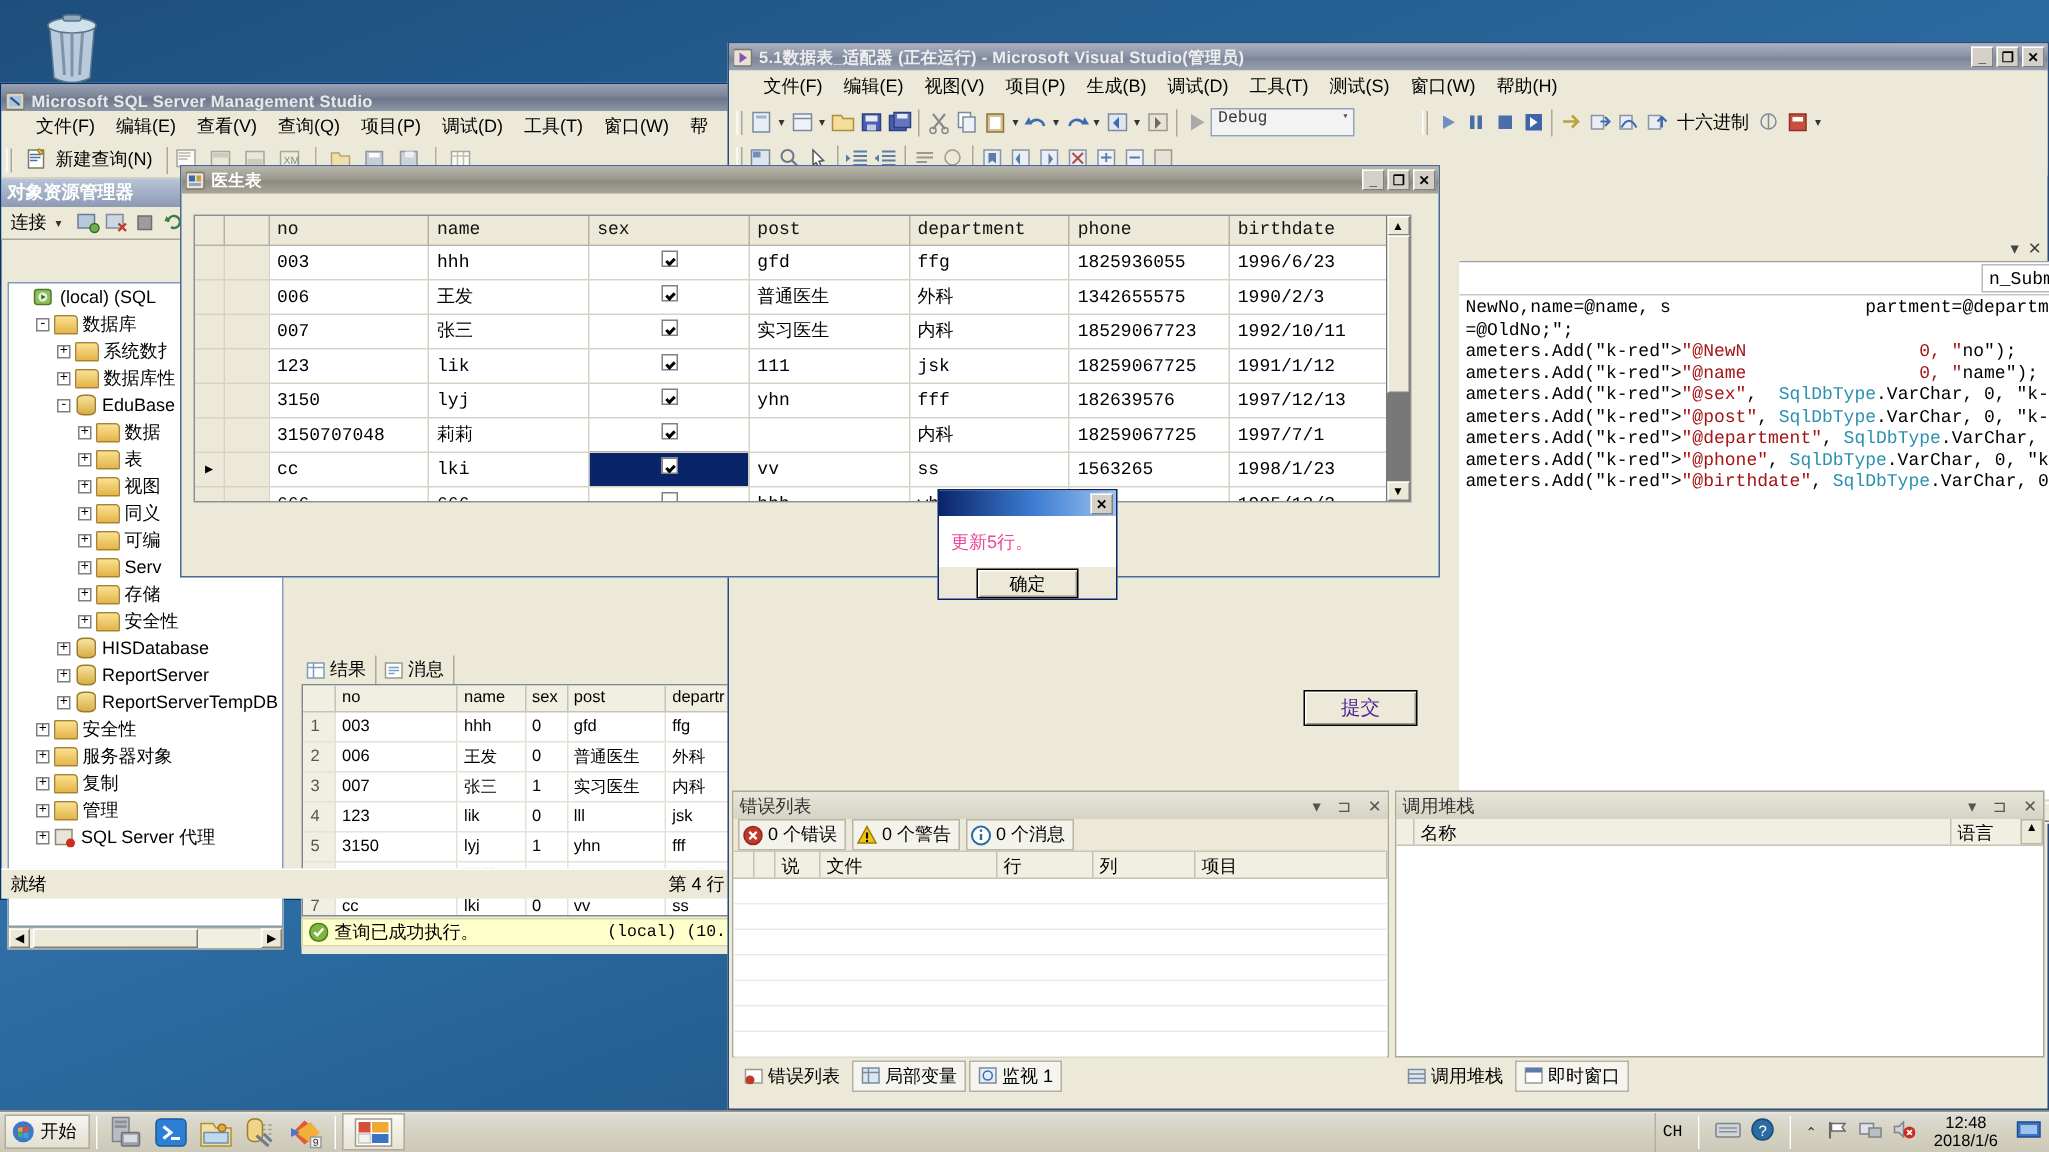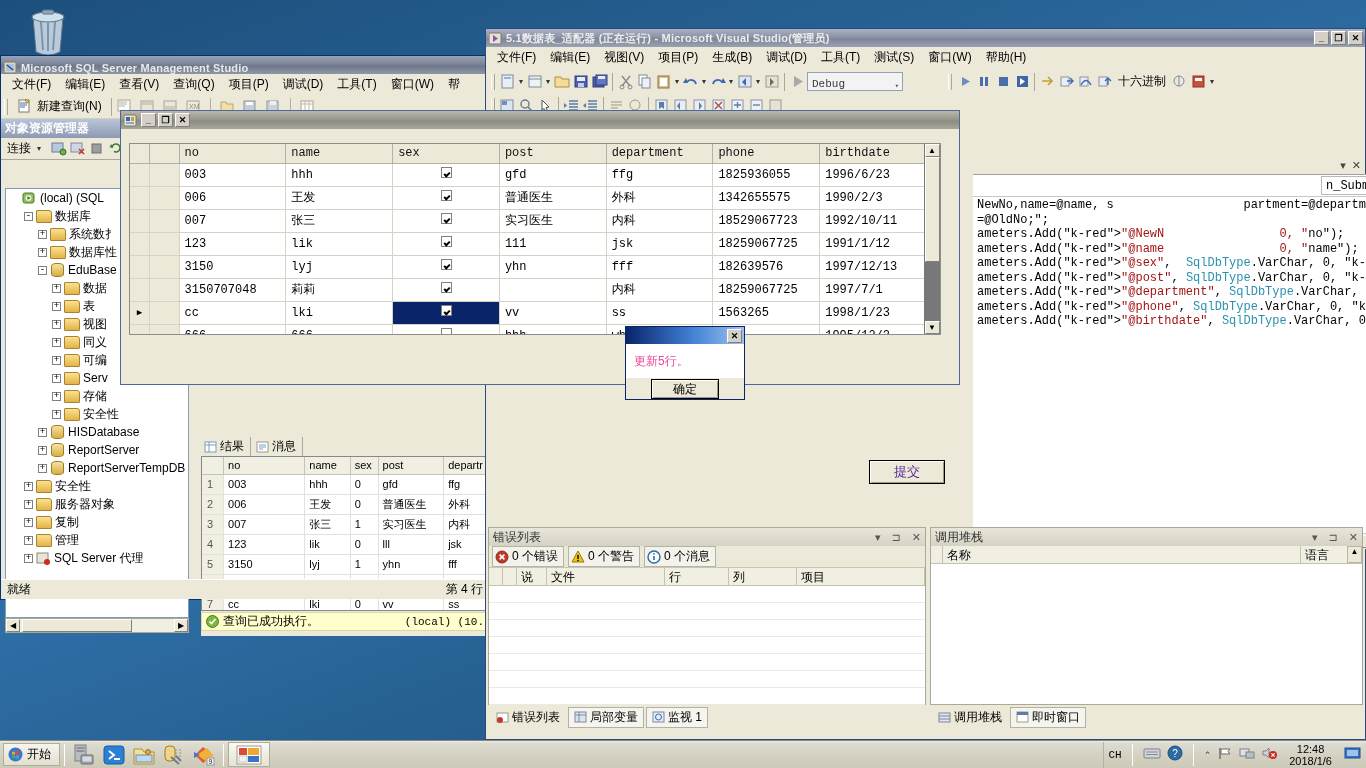--- a/index.html
+++ b/index.html
@@ -32,21 +32,21 @@
     font-family:"Liberation Sans", sans-serif;
   }
   .titlebar .tb-title { flex:1; white-space:nowrap; overflow:hidden; letter-spacing:.2px;}
   .tb-btns { display:flex; gap:2px; }
   .tb-btn {
     width:15px; height:14px; background:#d4d0c8; border:1px solid #808080;
     border-top-color:#fff; border-left-color:#fff;
     font-size:9px; line-height:12px; text-align:center; color:#000; font-weight:bold;
     font-family:"Liberation Sans", sans-serif;
   }
-  .menubar { display:flex; align-items:flex-start; height:21px; padding-left:4px; background:#ece9d8; }
+  .menubar { display:flex; align-items:flex-start; height:21px; padding-left:16px; background:#ece9d8; }
   .menubar span { padding:2px 7px; font-size:12px; color:#000; white-space:nowrap; }
 
   
   #ssms { left:0; top:55; }
   #ssms { left:0px; top:55px; width:490px; height:545px; border:1px solid #06316f; background:#ece9d8; }
   #ssms .titlebar {
     background:linear-gradient(to bottom,#9aa3b5 0%,#7c8598 45%,#6e7789 55%,#8e97a8 100%);
     color:#e8e8e8;
     align-items:flex-end;
   }
@@ -123,21 +123,21 @@
   #vs .titlebar {
     background:linear-gradient(to bottom,#a9b1c1 0%,#8b93a6 45%,#7e8699 55%,#99a1b2 100%);
     color:#ededed;
   }
   #vs-tb1 { height:27px; display:flex; align-items:center; background:#ece9d8; padding-left:2px;}
   #vs-tb2 { height:22px; display:flex; align-items:center; background:#ece9d8; padding-left:2px;}
   .vsicon { width:19px; height:19px; border:1px solid transparent; display:inline-block; }
   .arrowdn { width:8px; font-size:8px; color:#333; text-align:center; }
   .combo {
     width:96px; height:19px; border:1px solid #93a3b7; background:#f3f3f3;
-    display:flex; align-items:flex-end; font-size:11px; padding-left:4px; color:#3a3a3a;
+    display:flex; align-items:flex-start; font-size:11px; padding-left:4px; color:#3a3a3a;
     font-family:"Liberation Mono", monospace;
     gap:23px;
   }
   .combo .cb-ar { margin-left:auto; font-size:7px; padding-right:3px; color:#555; }
 
   
   #vs-edit {
     position:absolute; left:487px; top:145px; width:878px; height:375px;
     background:#fff; border-top:1px solid #a0a0a0;
   }
@@ -931,20 +931,21 @@
   </div>
 
   <div class="win" id="form">
     <div class="titlebar">
       <svg width="13" height="13" viewBox="0 0 13 13" style="margin-right:4px">
         <rect x="0" y="1" width="12" height="11" rx="1" fill="#e8e5d8" stroke="#7d7a6a"></rect>
         <rect x="2" y="3" width="4" height="4" fill="#3f67a8"></rect>
           <rect x="7" y="3" width="3" height="4" fill="#c7a23a"></rect>
         <rect x="2" y="8" width="8" height="2" fill="#8aa6c8"></rect>
       </svg>
+      <div class="tb-title">医生表</div>
       <div class="tb-btns">
         <div class="tb-btn">_</div>
         <div class="tb-btn">❐</div>
         <div class="tb-btn">✕</div>
       </div>
     </div>
 
     <div id="dgv">
       <table>
         <thead>

